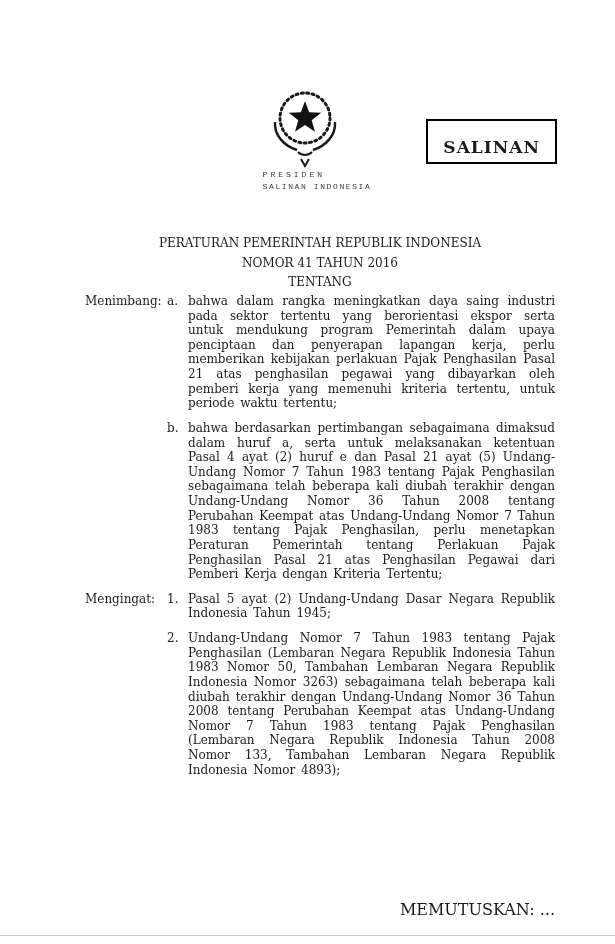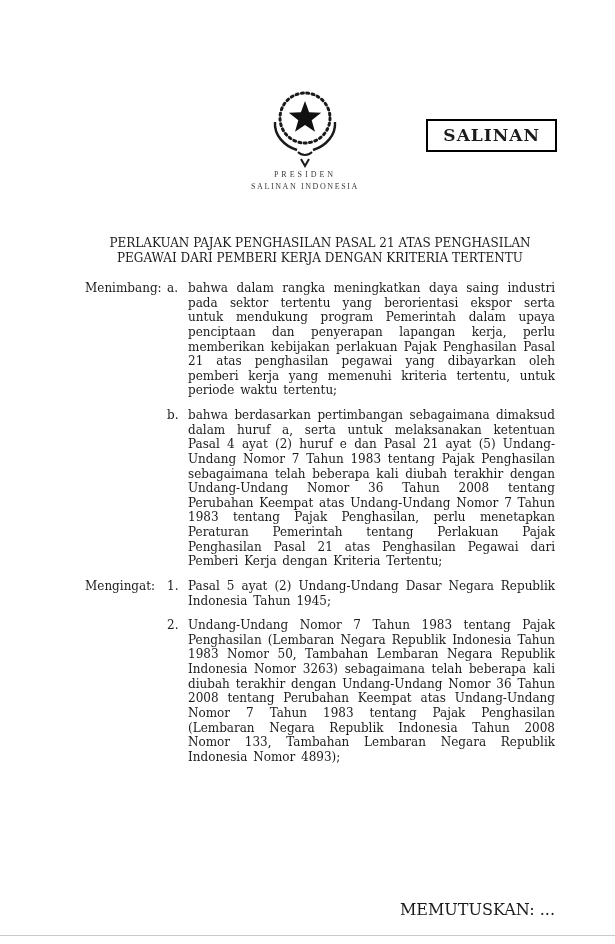--- a/index.html
+++ b/index.html
@@ -21,38 +21,38 @@
   
   .seal {
     position: absolute;
     top: 82px;
     left: 305px;
     transform: translateX(-50%);
   }
   .agency {
     position: absolute;
     top: 169px;
-    left: 305px;
+    left: 317px;
     transform: translateX(-50%);
-    text-align: center;
-    font-family: Liberation Serif, serif;
+    text-align: left;
+    font-family: Liberation Mono, monospace;
     font-size: 8px;
     color: #3a3a3a;
     line-height: 1.45;
     white-space: nowrap;
   }
   .agency .l1 { letter-spacing: 3px; }
   .agency .l2 { letter-spacing: 1.6px; }
 
   .stamp {
     position: absolute;
     top: 119px;
     right: 58px;
     border: 2.5px solid #000;
-    padding: 4px 15px 5px 15px;
+    padding: 16px 15px 5px 15px;
     font-weight: bold;
     font-size: 17px;
     letter-spacing: 1px;
     background: #fff;
   }
 
   
   .content {
     position: absolute;
     top: 236px;
@@ -135,21 +135,23 @@
   </div>
 
   <div class="agency">
     <div class="l1">PRESIDEN</div>
     <div class="l2">SALINAN INDONESIA</div>
   </div>
 
   <div class="content">
 
     <div class="title-block">
-      <div class="t-subject">PERLAKUAN PAJAK PENGHASILAN PASAL 21 ATAS PENGHASILAN PEGAWAI DARI PEMBERI KERJA DENGAN KRITERIA TERTENTU</div>
+      <div class="t-line">PERATURAN PEMERINTAH REPUBLIK INDONESIA</div>
+      <div class="t-line">NOMOR 41 TAHUN 2016</div>
+      <div class="t-line t-tentang">TENTANG</div>
     </div>
 
     <div class="section">
       <div class="section-label">
         <span>Menimbang</span>
         <span>:</span>
       </div>
       <div class="section-items">
         <div class="item">
           <div class="item-marker">a.</div>

